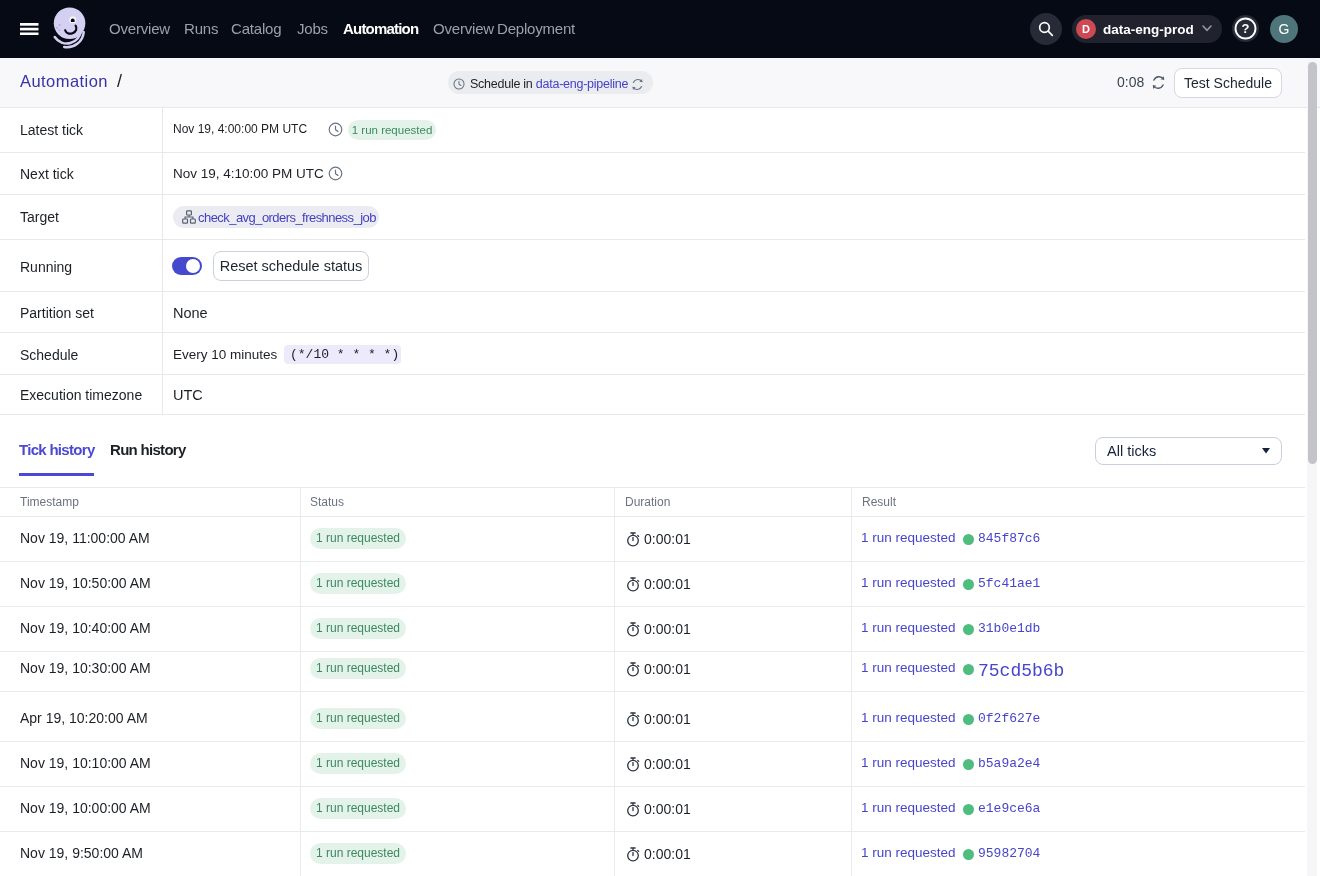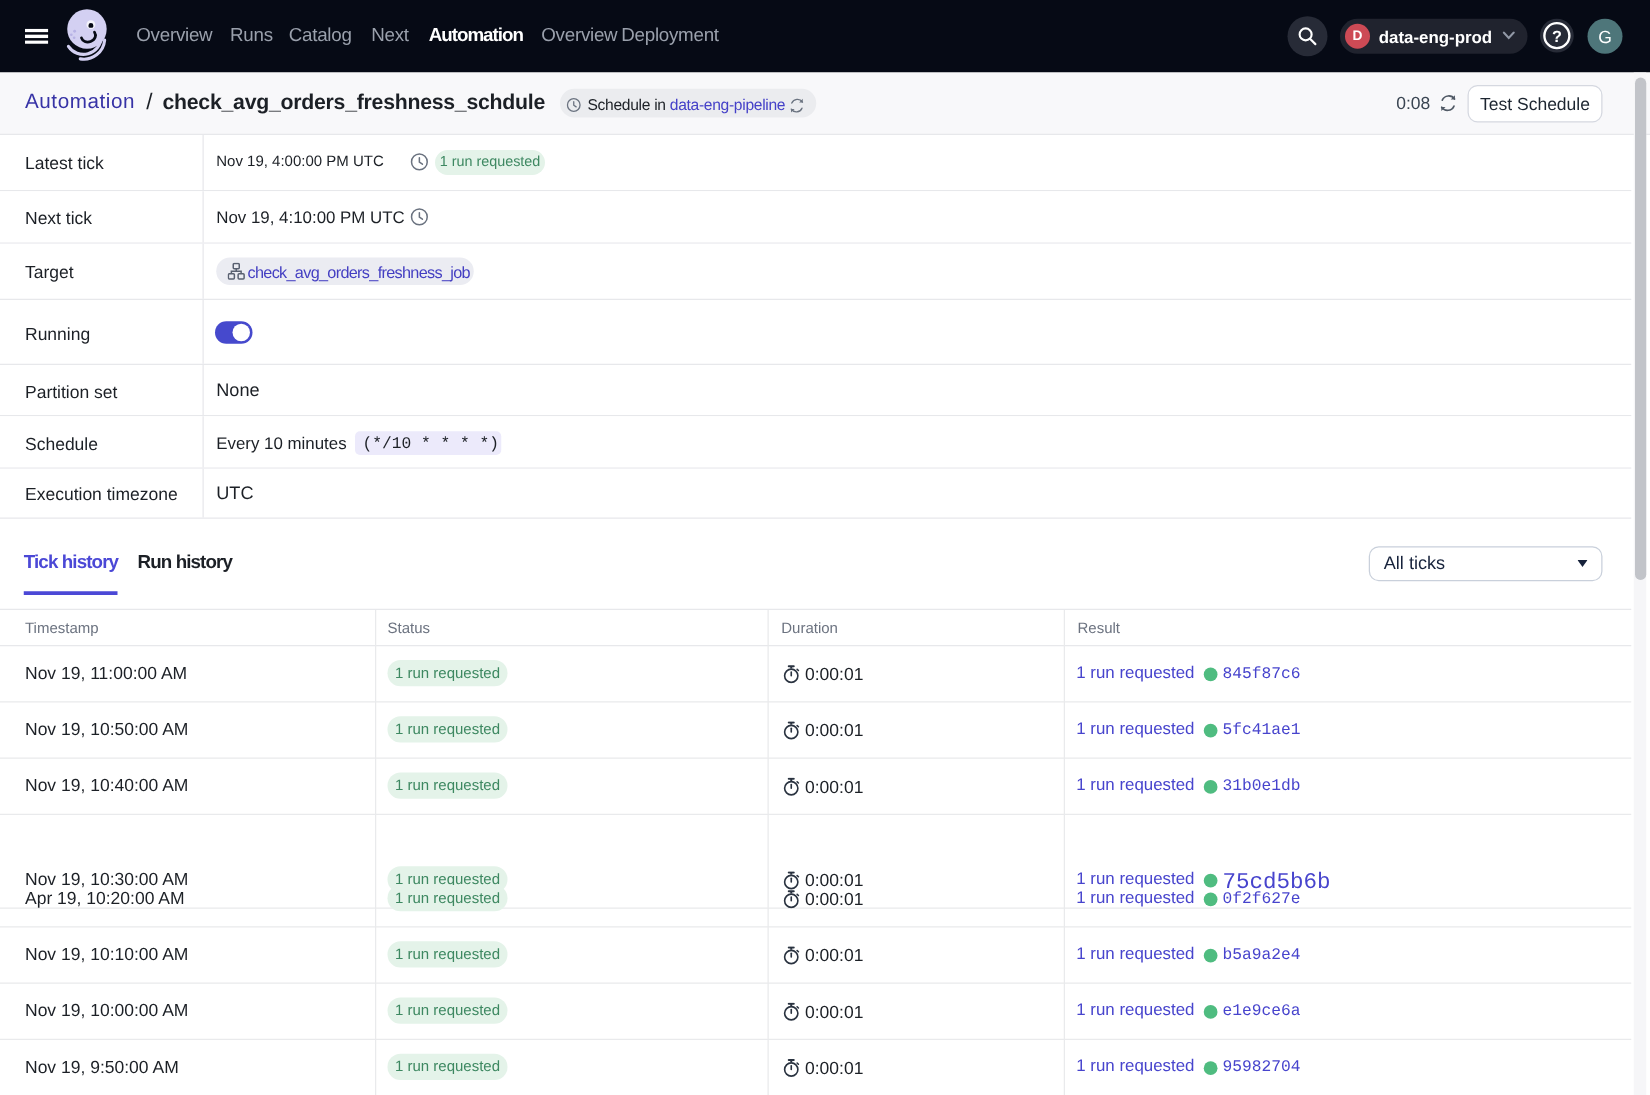--- a/index.html
+++ b/index.html
@@ -46,21 +46,21 @@
     <path d="M 15.9,41.9 A 17.5 17.5 0 0 0 36.3,26.2" stroke="#d3d0f2" stroke-width="2.6" fill="none" stroke-linecap="round"></path>
     <circle cx="24.8" cy="13.3" r="3.7" fill="#f4f4fb"></circle>
     <path d="M 22.8,13.9 a 2.0,2.0 0 0 1 4.0,0 v 1.0 a 0.9,0.9 0 0 1 -0.9,0.9 h -2.2 a 0.9,0.9 0 0 1 -0.9,-0.9 z" fill="#060a15"></path>
     <circle cx="11.2" cy="18.8" r="1.2" fill="#b7b2e5"></circle>
     <circle cx="8.4" cy="21.7" r="1.1" fill="#b7b2e5"></circle>
     <circle cx="10.8" cy="24.3" r="1.1" fill="#b7b2e5"></circle>
   </svg>
   <span class="link" style="left:109px">Overview</span>
   <span class="link" style="left:184px">Runs</span>
   <span class="link" style="left:231px">Catalog</span>
-  <span class="link" style="left:297px">Next</span>
+  <span class="link" style="left:297px">Jobs</span>
   <span class="link active" style="left:343px">Automation</span>
   <span class="link" style="left:433px">Overview</span>
   <span class="link" style="left:497px">Deployment</span>
 
   <div class="abs" style="left:1030px;top:13px;width:32px;height:32px;border-radius:16px;background:#272b37"></div>
   <svg class="abs" style="left:1038px;top:21px" width="16" height="16" viewBox="0 0 16 16">
     <circle cx="6.5" cy="6.5" r="4.8" stroke="#fff" stroke-width="1.7" fill="none"></circle>
     <line x1="10.2" y1="10.2" x2="14.3" y2="14.3" stroke="#fff" stroke-width="1.7" stroke-linecap="round"></line>
   </svg>
 
@@ -75,21 +75,20 @@
   <svg class="abs" style="left:1234px;top:17px" width="23" height="23" viewBox="0 0 23 23">
     <circle cx="11.5" cy="11.5" r="10" stroke="#fff" stroke-width="1.9" fill="none"></circle>
     <text x="11.5" y="16.3" font-size="13" font-weight="bold" fill="#fff" text-anchor="middle" font-family="Liberation Sans">?</text>
   </svg>
 
   <div class="abs" style="left:1270px;top:15px;width:28px;height:28px;border-radius:14px;background:#4e767a;color:#fff;font-size:14px;text-align:center;line-height:28px">G</div>
 </div>
 <div id="crumb">
   <span class="abs" style="left:20px;top:14px;font-size:16.5px;letter-spacing:0.45px;color:#3733a6">Automation</span>
   <span class="abs" style="left:117px;top:13px;font-size:18px;color:#1c2026">/</span>
-  <span class="abs" style="left:130px;top:14px;font-size:17px;font-weight:bold;letter-spacing:-0.2px;color:#1c2026">check_avg_orders_freshness_schdule</span>
 
   <div class="abs" style="left:448px;top:13px;width:205px;height:23px;border-radius:12px;background:#ebecef"></div>
   <svg class="abs" style="left:453px;top:20px" width="12" height="12" viewBox="0 0 15 15">
     <circle cx="7.5" cy="7.5" r="6.3" stroke="#6b7380" stroke-width="1.3" fill="none"></circle>
     <path d="M7.5 4.2 v3.5 l2.4 1.7" stroke="#6b7380" stroke-width="1.3" fill="none" stroke-linecap="round"></path>
   </svg>
   <span class="abs" style="left:470px;top:19px;font-size:12.5px;letter-spacing:-0.25px;color:#1c2026">Schedule in <span style="color:#4541c8">data-eng-pipeline</span></span>
   <svg class="abs" style="left:631px;top:20px" width="13" height="13" viewBox="0 0 16 16">
     <path d="M13.5 4.5 A6 6 0 0 0 3 5.5 M2.5 11.5 A6 6 0 0 0 13 10.5" stroke="#6b7380" stroke-width="1.4" fill="none" stroke-linecap="round"></path>
     <path d="M13.8 1.2 v3.6 h-3.6 z" fill="#6b7380"></path>
@@ -138,20 +137,21 @@
       <path d="M7 5 v2 M3.1 9 v-2 h7.8 v2" stroke="#596070" stroke-width="1.2" fill="none"></path>
     </svg>
     <span class="abs" style="left:198px;top:15px;font-size:13px;letter-spacing:-0.55px;color:#443fc2">check_avg_orders_freshness_job</span>
   </div>
 
   <div class="mrow" style="top:240px;height:52px">
     <div class="mdiv"></div>
     <span class="mlabel" style="top:19px">Running</span>
     <div class="abs" style="left:172px;top:17px;width:30px;height:18px;border-radius:9px;background:#4649cd"></div>
     <div class="abs" style="left:186px;top:19px;width:14px;height:14px;border-radius:7px;background:#fff"></div>
+    <div class="abs" style="left:213px;top:11px;width:156px;height:30px;border-radius:8px;border:1px solid #ccd0db;background:#fff;font-size:14.5px;color:#1c2530;text-align:center;line-height:28px">Reset schedule status</div>
   </div>
 
   <div class="mrow" style="top:292px;height:41px">
     <div class="mdiv"></div>
     <span class="mlabel" style="top:13px">Partition set</span>
     <span class="abs" style="left:173px;top:13px;font-size:14.5px;color:#1c2026">None</span>
   </div>
 
   <div class="mrow" style="top:333px;height:42px">
     <div class="mdiv"></div>
@@ -224,21 +224,21 @@
       <path d="M7 8.6 V5.6" stroke="#2a3340" stroke-width="1.3" stroke-linecap="round"></path>
       <path d="M5 1 h4" stroke="#2a3340" stroke-width="1.6" stroke-linecap="round"></path>
       <path d="M7 1.2 v1.6" stroke="#2a3340" stroke-width="1.6"></path>
       <path d="M11.7 3.4 l1 1" stroke="#2a3340" stroke-width="1.3" stroke-linecap="round"></path>
     </svg>
     <span class="abs" style="left:644px;top:14px;font-size:14px;color:#1c2026">0:00:01</span>
     <span class="res">1 run requested</span>
     <div class="abs" style="left:963px;top:17px;width:11px;height:11px;border-radius:6px;background:#4fbc80"></div>
     <span class="res mono" style="left:978px;font-size:13px;top:14px">31b0e1db</span>
   </div>
-<div class="drow" style="top:682px">
+<div class="drow" style="top:647px">
     <span class="ts">Nov 19, 10:30:00 AM</span>
     <span class="stpill">1 run requested</span>
     <svg class="abs" style="left:626px;top:15px" width="14" height="15" viewBox="0 0 14 15">
       <circle cx="7" cy="8.6" r="5.3" stroke="#2a3340" stroke-width="1.3" fill="none"></circle>
       <path d="M7 8.6 V5.6" stroke="#2a3340" stroke-width="1.3" stroke-linecap="round"></path>
       <path d="M5 1 h4" stroke="#2a3340" stroke-width="1.6" stroke-linecap="round"></path>
       <path d="M7 1.2 v1.6" stroke="#2a3340" stroke-width="1.6"></path>
       <path d="M11.7 3.4 l1 1" stroke="#2a3340" stroke-width="1.3" stroke-linecap="round"></path>
     </svg>
     <span class="abs" style="left:644px;top:14px;font-size:14px;color:#1c2026">0:00:01</span>

